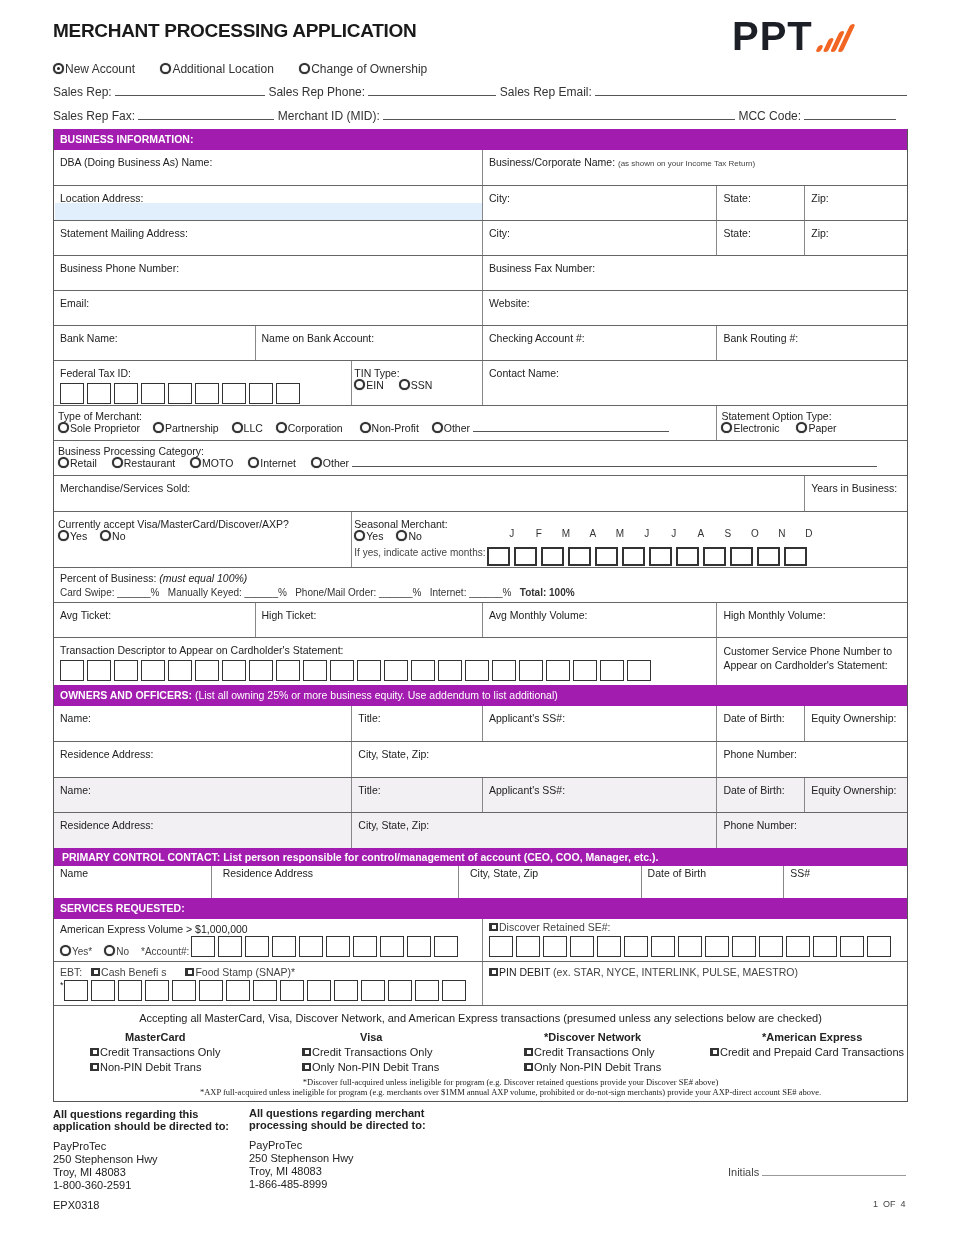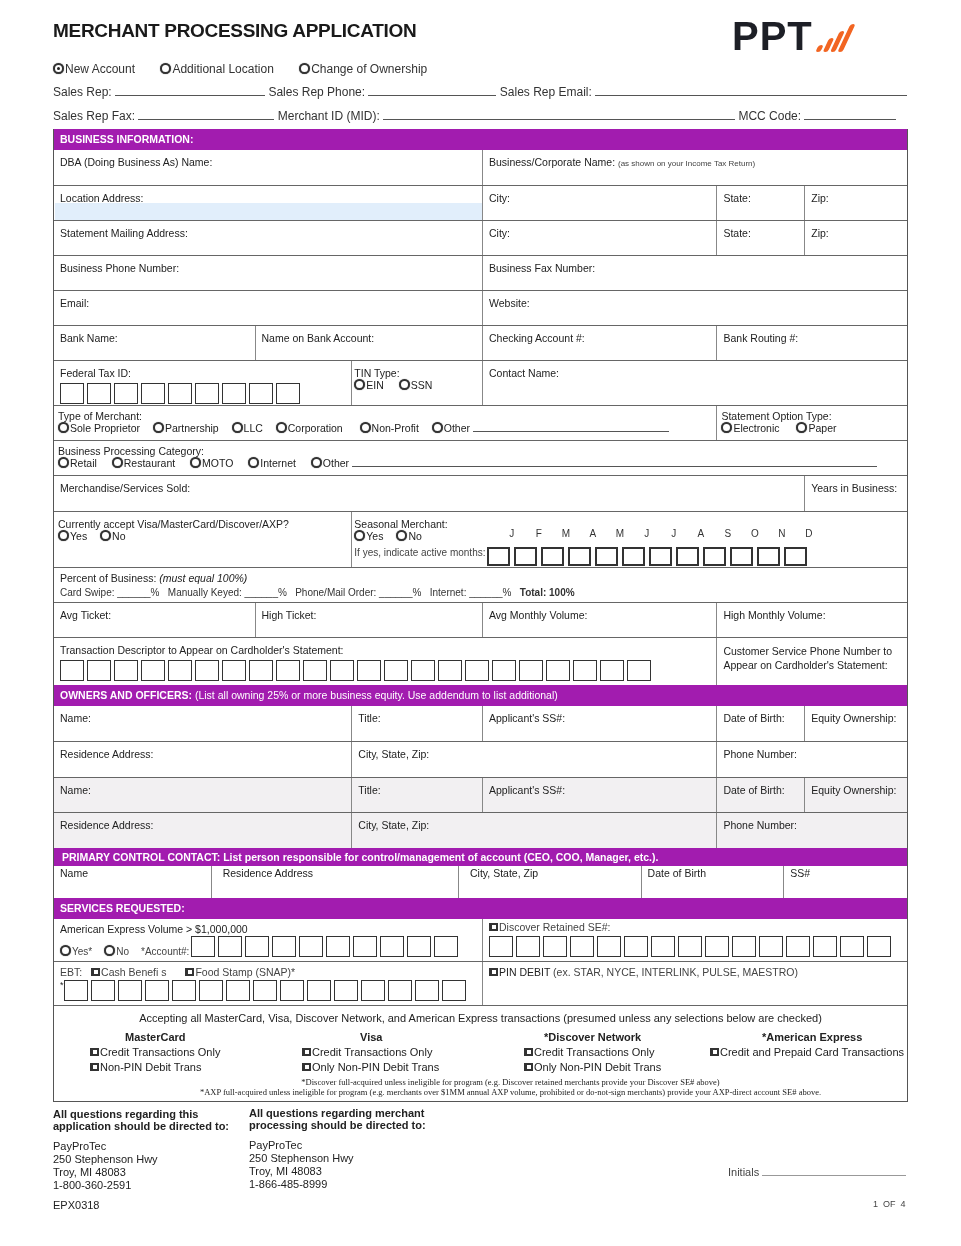--- a/index.html
+++ b/index.html
@@ -378,21 +378,21 @@
       <div style="width:190px; padding-left:48px">
         <div style="font-weight:bold; padding-left:20px">*Discover Network</div>
         <div><span class="chk"></span><span>Credit Transactions Only</span></div>
         <div><span class="chk"></span><span>Only Non-PIN Debit Trans</span></div>
       </div>
       <div style="flex:1; padding-left:44px">
         <div style="font-weight:bold; padding-left:52px">*American Express</div>
         <div><span class="chk"></span><span>Credit and Prepaid Card Transactions</span></div>
       </div>
     </div>
-    <div style="text-align:center; font-family:'Liberation Serif', serif; font-size:8.5px; margin-top:2px; padding-left:60px">*Discover full-acquired unless ineligible for program (e.g. Discover retained merchants provide your Discover SE# above)</div>
+    <div style="text-align:center; font-family:'Liberation Serif', serif; font-size:8.5px; margin-top:2px; padding-left:60px">*Discover full-acquired unless ineligible for program (e.g. Discover retained questions provide your Discover SE# above)</div>
     <div style="text-align:center; font-family:'Liberation Serif', serif; font-size:8.5px; padding-left:60px">*AXP full-acquired unless ineligible for program (e.g. merchants over $1MM annual AXP volume, prohibited or do-not-sign merchants) provide your AXP-direct account SE# above.</div>
   </div>
 </div>
 
 <div class="abs footer" style="left:53px; top:1108px; width:180px; line-height:12px;">
   <div style="font-weight:bold">All questions regarding this application should be directed to:</div>
   <div style="margin-top:8px; line-height:13px">
     <div>PayProTec</div>
     <div>250 Stephenson Hwy</div>
     <div>Troy, MI 48083</div>

